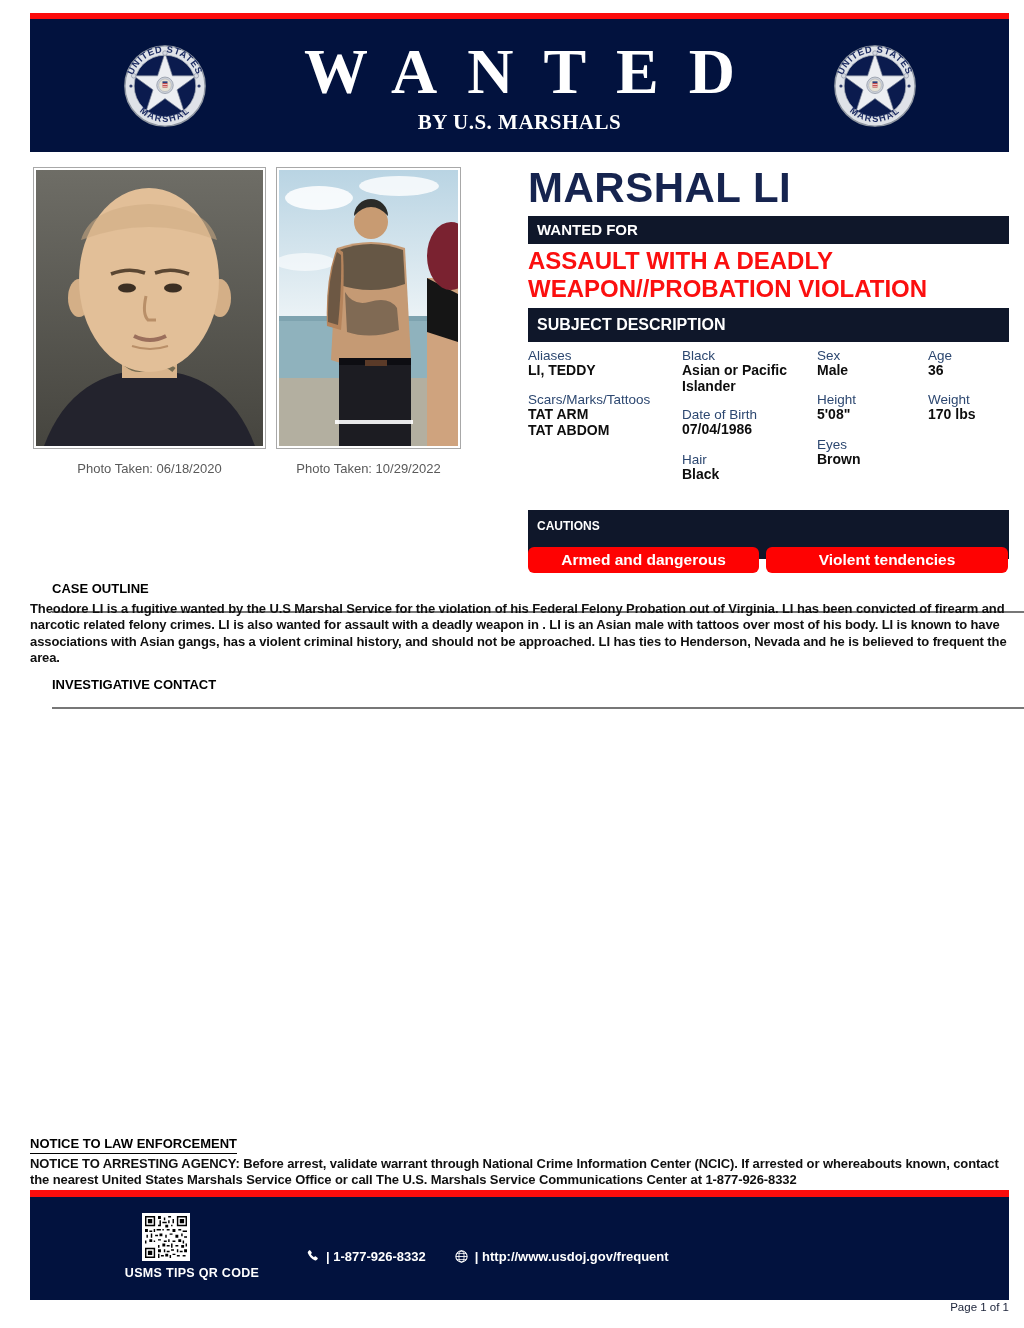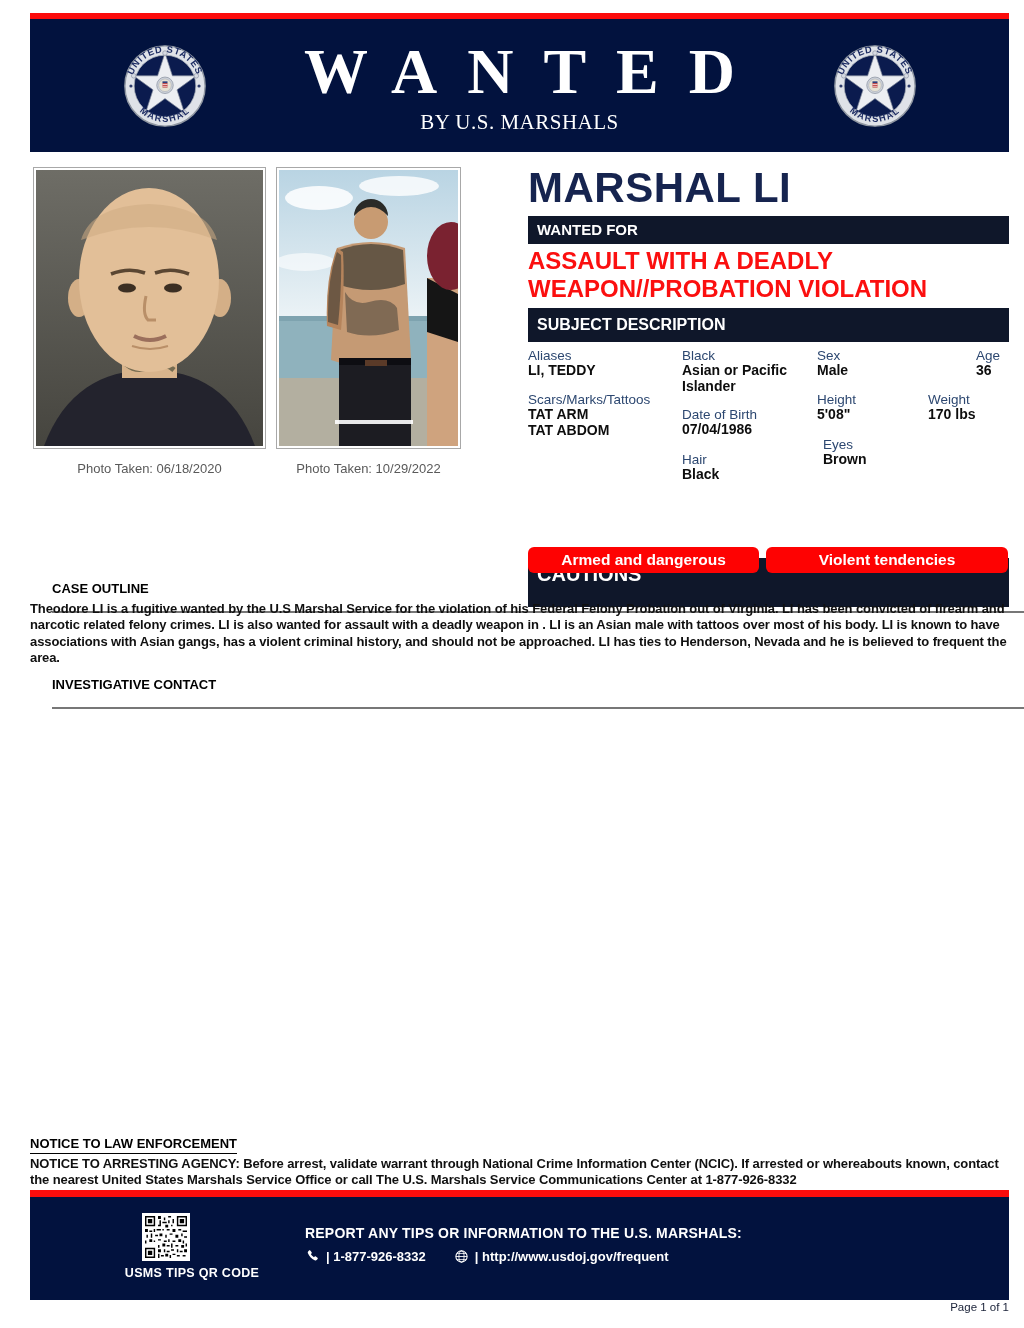--- a/index.html
+++ b/index.html
@@ -6,51 +6,51 @@
   .page{position:relative;width:1024px;height:1328px;background:#fff;overflow:hidden;
         font-family:"Liberation Sans", sans-serif;}
 
   
   .top-red{position:absolute;left:30px;top:13px;width:979px;height:6px;background:#fb0c0c;}
   .hdr{position:absolute;left:30px;top:19px;width:979px;height:133px;background:#02123e;}
   .hdr-title{position:absolute;left:0;right:0;top:16px;text-align:center;color:#fff;
              font-family:"Liberation Serif", serif;font-weight:600;font-size:64px;
              letter-spacing:30px;text-indent:30px;white-space:nowrap;}
   .hdr-sub{position:absolute;left:0;right:0;top:91px;text-align:center;color:#fff;
-           font-family:"Liberation Serif", serif;font-weight:normal;font-size:21px;letter-spacing:.5px;}
+           font-family:"Liberation Serif", serif;font-weight:bold;font-size:21px;letter-spacing:.5px;}
   .badge{position:absolute;width:86px;height:86px;top:24px;}
   .badge.l{left:92px;} .badge.r{left:802px;}
 
   
   .photo{position:absolute;top:167px;border:1px solid #a8a8a8;background:#fff;padding:2px;box-sizing:border-box;}
   .photo svg{display:block;}
   .p1{left:33px;width:233px;height:282px;}
   .p2{left:276px;width:185px;height:282px;}
   .cap{position:absolute;top:461px;font-size:13px;color:#595959;text-align:center;}
   .cap1{left:33px;width:233px;} .cap2{left:276px;width:185px;}
 
   
   .name{position:absolute;left:528px;top:164px;font-size:42px;font-weight:bold;color:#16244f;letter-spacing:.5px;}
   .bar{position:absolute;left:528px;width:481px;background:#0f172a;color:#fff;font-weight:bold;
        box-sizing:border-box;padding-left:9px;}
   .bar.wanted{top:216px;height:28px;font-size:15px;line-height:28px;}
   .bar.subject{top:308px;height:34px;font-size:16px;line-height:34px;}
-  .bar.cautions{top:510px;height:49px;font-size:20px;line-height:33px;margin-top:48px;}
+  .bar.cautions{top:510px;height:49px;font-size:12px;line-height:33px;}
   .charges{position:absolute;left:528px;top:247px;width:440px;font-size:24px;font-weight:bold;
            color:#fb0f0f;line-height:28px;}
 
   .desc{position:absolute;left:528px;top:348px;width:481px;}
   .fld{position:absolute;}
   .fld .lb{font-size:13.5px;color:#2c4770;line-height:15px;}
   .fld .vl{font-size:14px;color:#0d0d0d;font-weight:bold;line-height:15.5px;}
   .f-aliases{left:0;top:0;width:150px;}   .f-race{left:154px;top:0;width:130px;}
-  .f-sex{left:289px;top:0;}               .f-age{left:400px;top:0;margin-left:48px;}
+  .f-sex{left:289px;top:0;}               .f-age{left:400px;top:0;}
   .f-scars{left:0;top:44px;width:150px;}  .f-height{left:289px;top:44px;}
   .f-weight{left:400px;top:44px;}         .f-dob{left:154px;top:59px;}
-  .f-eyes{left:295px;top:89px;}           .f-hair{left:154px;top:104px;}
+  .f-eyes{left:289px;top:89px;}           .f-hair{left:154px;top:104px;}
 
   .btn{position:absolute;top:547px;height:26px;background:#fe0202;border-radius:6px;
        color:#fff;font-weight:bold;font-size:15.5px;line-height:26px;text-align:center;}
   .btn1{left:528px;width:231px;} .btn2{left:766px;width:242px;}
 
   
   .sect-head{position:absolute;left:30px;width:980px;font-size:13px;font-weight:bold;color:#000;
              border-bottom:2.5px solid #777;padding-bottom:15px;margin-left:22px;}
   .h-case{top:581px;} .h-invest{top:677px;}
   .body-txt{position:absolute;left:30px;width:982px;font-size:13px;font-weight:bold;color:#101010;
@@ -256,21 +256,20 @@
     <div class="qr-box">
       <svg width="42" height="42" viewBox="0 0 29 29">
         <rect width="29" height="29" fill="#fff"></rect>
         <path fill="#000" d="M0,0h7v7h-7z M22,0h7v7h-7z M0,22h7v7h-7z"></path>
         <path fill="#fff" d="M1,1h5v5h-5z M23,1h5v5h-5z M1,23h5v5h-5z"></path>
         <path fill="#000" d="M2,2h3v3h-3z M24,2h3v3h-3z M2,24h3v3h-3z"></path>
         <path fill="#000" d="M9,0h2v2h-2z M13,1h1v2h-1z M16,0h2v1h-2z M10,3h1v3h-1z M12,4h3v1h-3z M16,3h1v2h-1z M19,2h1v3h-1z M9,6h2v1h-2z M14,6h2v2h-2z M18,6h1v1h-1z M0,9h2v2h-2z M3,10h2v1h-2z M6,9h1v2h-1z M8,9h3v1h-3z M12,9h1v1h-1z M15,9h2v1h-2z M19,9h2v2h-2z M23,9h2v1h-2z M26,10h3v1h-3z M1,13h1v2h-1z M4,12h1v3h-1z M7,13h2v1h-2z M10,12h2v2h-2z M14,13h1v2h-1z M17,12h2v1h-2z M21,13h2v2h-2z M25,12h1v2h-1z M27,14h2v1h-2z M0,17h1v2h-1z M3,16h2v2h-2z M6,17h1v1h-1z M9,16h2v1h-2z M13,17h2v1h-2z M16,16h1v2h-1z M19,17h2v1h-2z M23,16h2v2h-2z M26,17h1v2h-1z M9,20h1v2h-1z M12,19h2v2h-2z M15,20h2v1h-2z M18,19h1v3h-1z M21,20h2v1h-2z M25,20h2v2h-2z M28,19h1v2h-1z M9,23h2v2h-2z M13,23h1v2h-1z M15,24h2v1h-2z M18,23h2v1h-2z M22,23h1v2h-1z M24,24h2v1h-2z M27,23h2v2h-2z M9,26h1v3h-1z M11,27h2v1h-2z M14,26h2v2h-2z M17,27h1v2h-1z M19,26h2v1h-2z M22,27h2v1h-2z M26,27h2v1h-2z"></path>
       </svg>
     </div>
     <div class="qr-lb">USMS TIPS QR CODE</div>
-    <div class="ft-report">REPORT ANY TIPS OR INFORMATION TO THE U.S. MARSHALS:</div>
     <div class="ft-contact">
       <svg class="ic" viewBox="0 0 24 24">
         <path d="M6.4 2.3c.5-.5 1.5-.4 2 .2l2.2 2.7c.4.5.4 1.3-.1 1.8l-1.1 1.1c.9 2 3 4.1 5 5l1.1-1.1c.5-.5 1.3-.5 1.8-.1l2.7 2.2c.6.5.7 1.5.2 2l-1.6 1.6c-.6.6-1.6.8-2.4.5-5.2-1.9-9.8-6.5-11.7-11.7-.3-.8-.1-1.8.5-2.4z" fill="#fff"></path>
       </svg>
       <span>| 1-877-926-8332</span>
       <span class="gap"></span>
       <svg class="ic" viewBox="0 0 24 24">
         <circle cx="12" cy="12" r="9" fill="none" stroke="#fff" stroke-width="1.7"></circle>
         <ellipse cx="12" cy="12" rx="4.2" ry="9" fill="none" stroke="#fff" stroke-width="1.4"></ellipse>
         <line x1="3" y1="12" x2="21" y2="12" stroke="#fff" stroke-width="1.4"></line>

